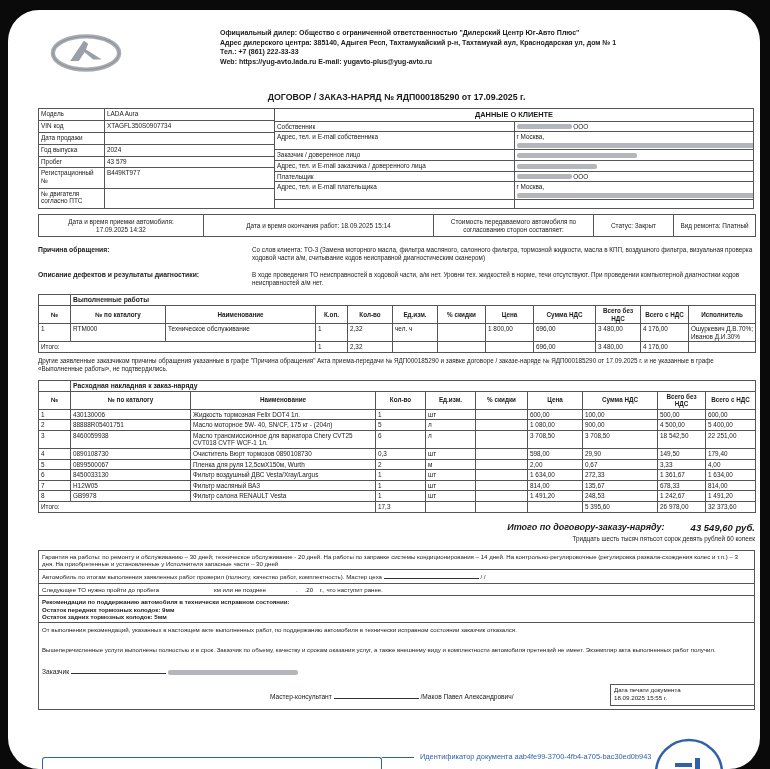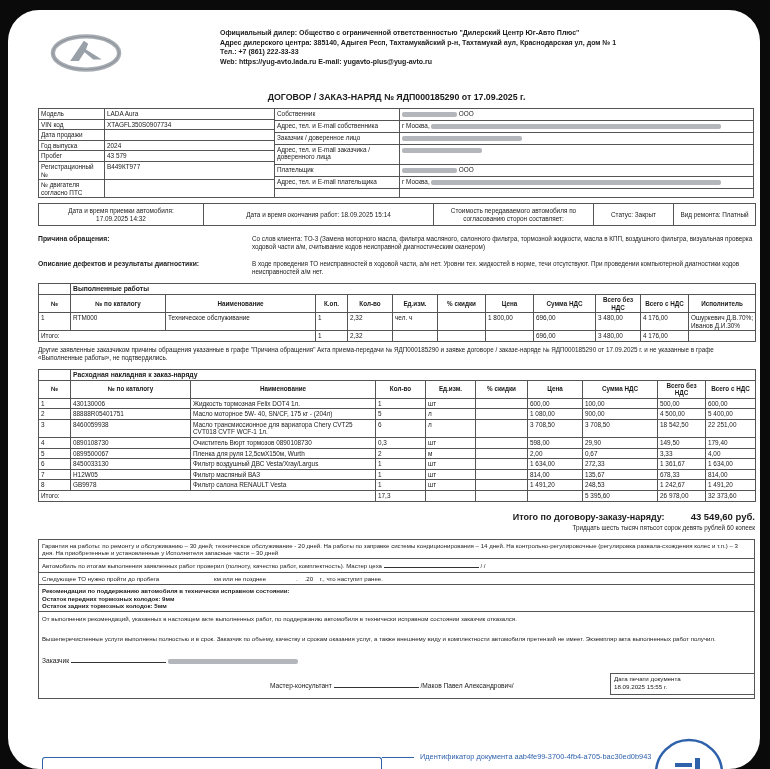--- a/index.html
+++ b/index.html
@@ -38,21 +38,21 @@
   .rsec .rlabel { width:214px; font-weight:bold; font-size:6.8px; line-height:8px; }
   .rsec .rtext { flex:1; font-size:6.3px; line-height:8px; }
 
   table.grid { width:717px; margin-top:7px; }
   table.grid .band-t { font-weight:bold; font-size:6.8px; }
   table.grid tr.hd td { text-align:center; font-weight:bold; font-size:6.3px; vertical-align:middle; }
 
   .claims { font-size:6.3px; line-height:8px; margin-top:4px; width:717px; }
 
   .gtotal { width:717px; margin-top:9px; text-align:right; }
-  .gtotal .row1 { display:flex; justify-content:flex-end; align-items:flex-end; }
+  .gtotal .row1 { display:flex; justify-content:flex-end; align-items:flex-start;font-style:italic; }
   .gtotal .glabel { font-weight:bold; font-size:9px; margin-right:26px; }
   .gtotal .gamount { font-weight:bold; font-size:9.5px; }
   .gtotal .gwords { font-size:6.3px; margin-top:2px; }
 
   .terms { width:717px; margin-top:8px; }
   .tbox { border:1px solid #555; margin-top:-1px; padding:2px 3px; font-size:6.1px; line-height:7.4px; }
   .tbox.first { margin-top:0; }
   .uline { display:inline-block; border-bottom:1px solid #333; height:7px; vertical-align:baseline; } .w85 { width:85px; } .w95 { width:95px; }
   .gap { display:inline-block; } 
   .g30 { width:30px; } .g55 { width:55px; }
@@ -118,20 +118,23 @@
                 <td>В449КТ977</td>
               </tr>
           <tr>
                 <td class="lbl">№ двигателя согласно ПТС</td>
                 <td></td>
               </tr>
         </tbody>
           </table>
         <table class="tbl client">
           <tbody>
+              <tr>
+                <th class="sec" colspan="2">ДАННЫЕ О КЛИЕНТЕ</th>
+              </tr>
           <tr>
                 <td class="lbl" style="width:125px">Собственник</td>
                 <td><span class="redact" style="width:55px"></span> <span>ООО</span></td>
               </tr>
           <tr>
                 <td class="lbl">Адрес, тел. и E-mail собственника</td>
                 <td><span>г Москва,</span> <span class="redact" style="width:290px"></span></td>
               </tr>
           <tr>
                 <td class="lbl">Заказчик / доверенное лицо</td>

